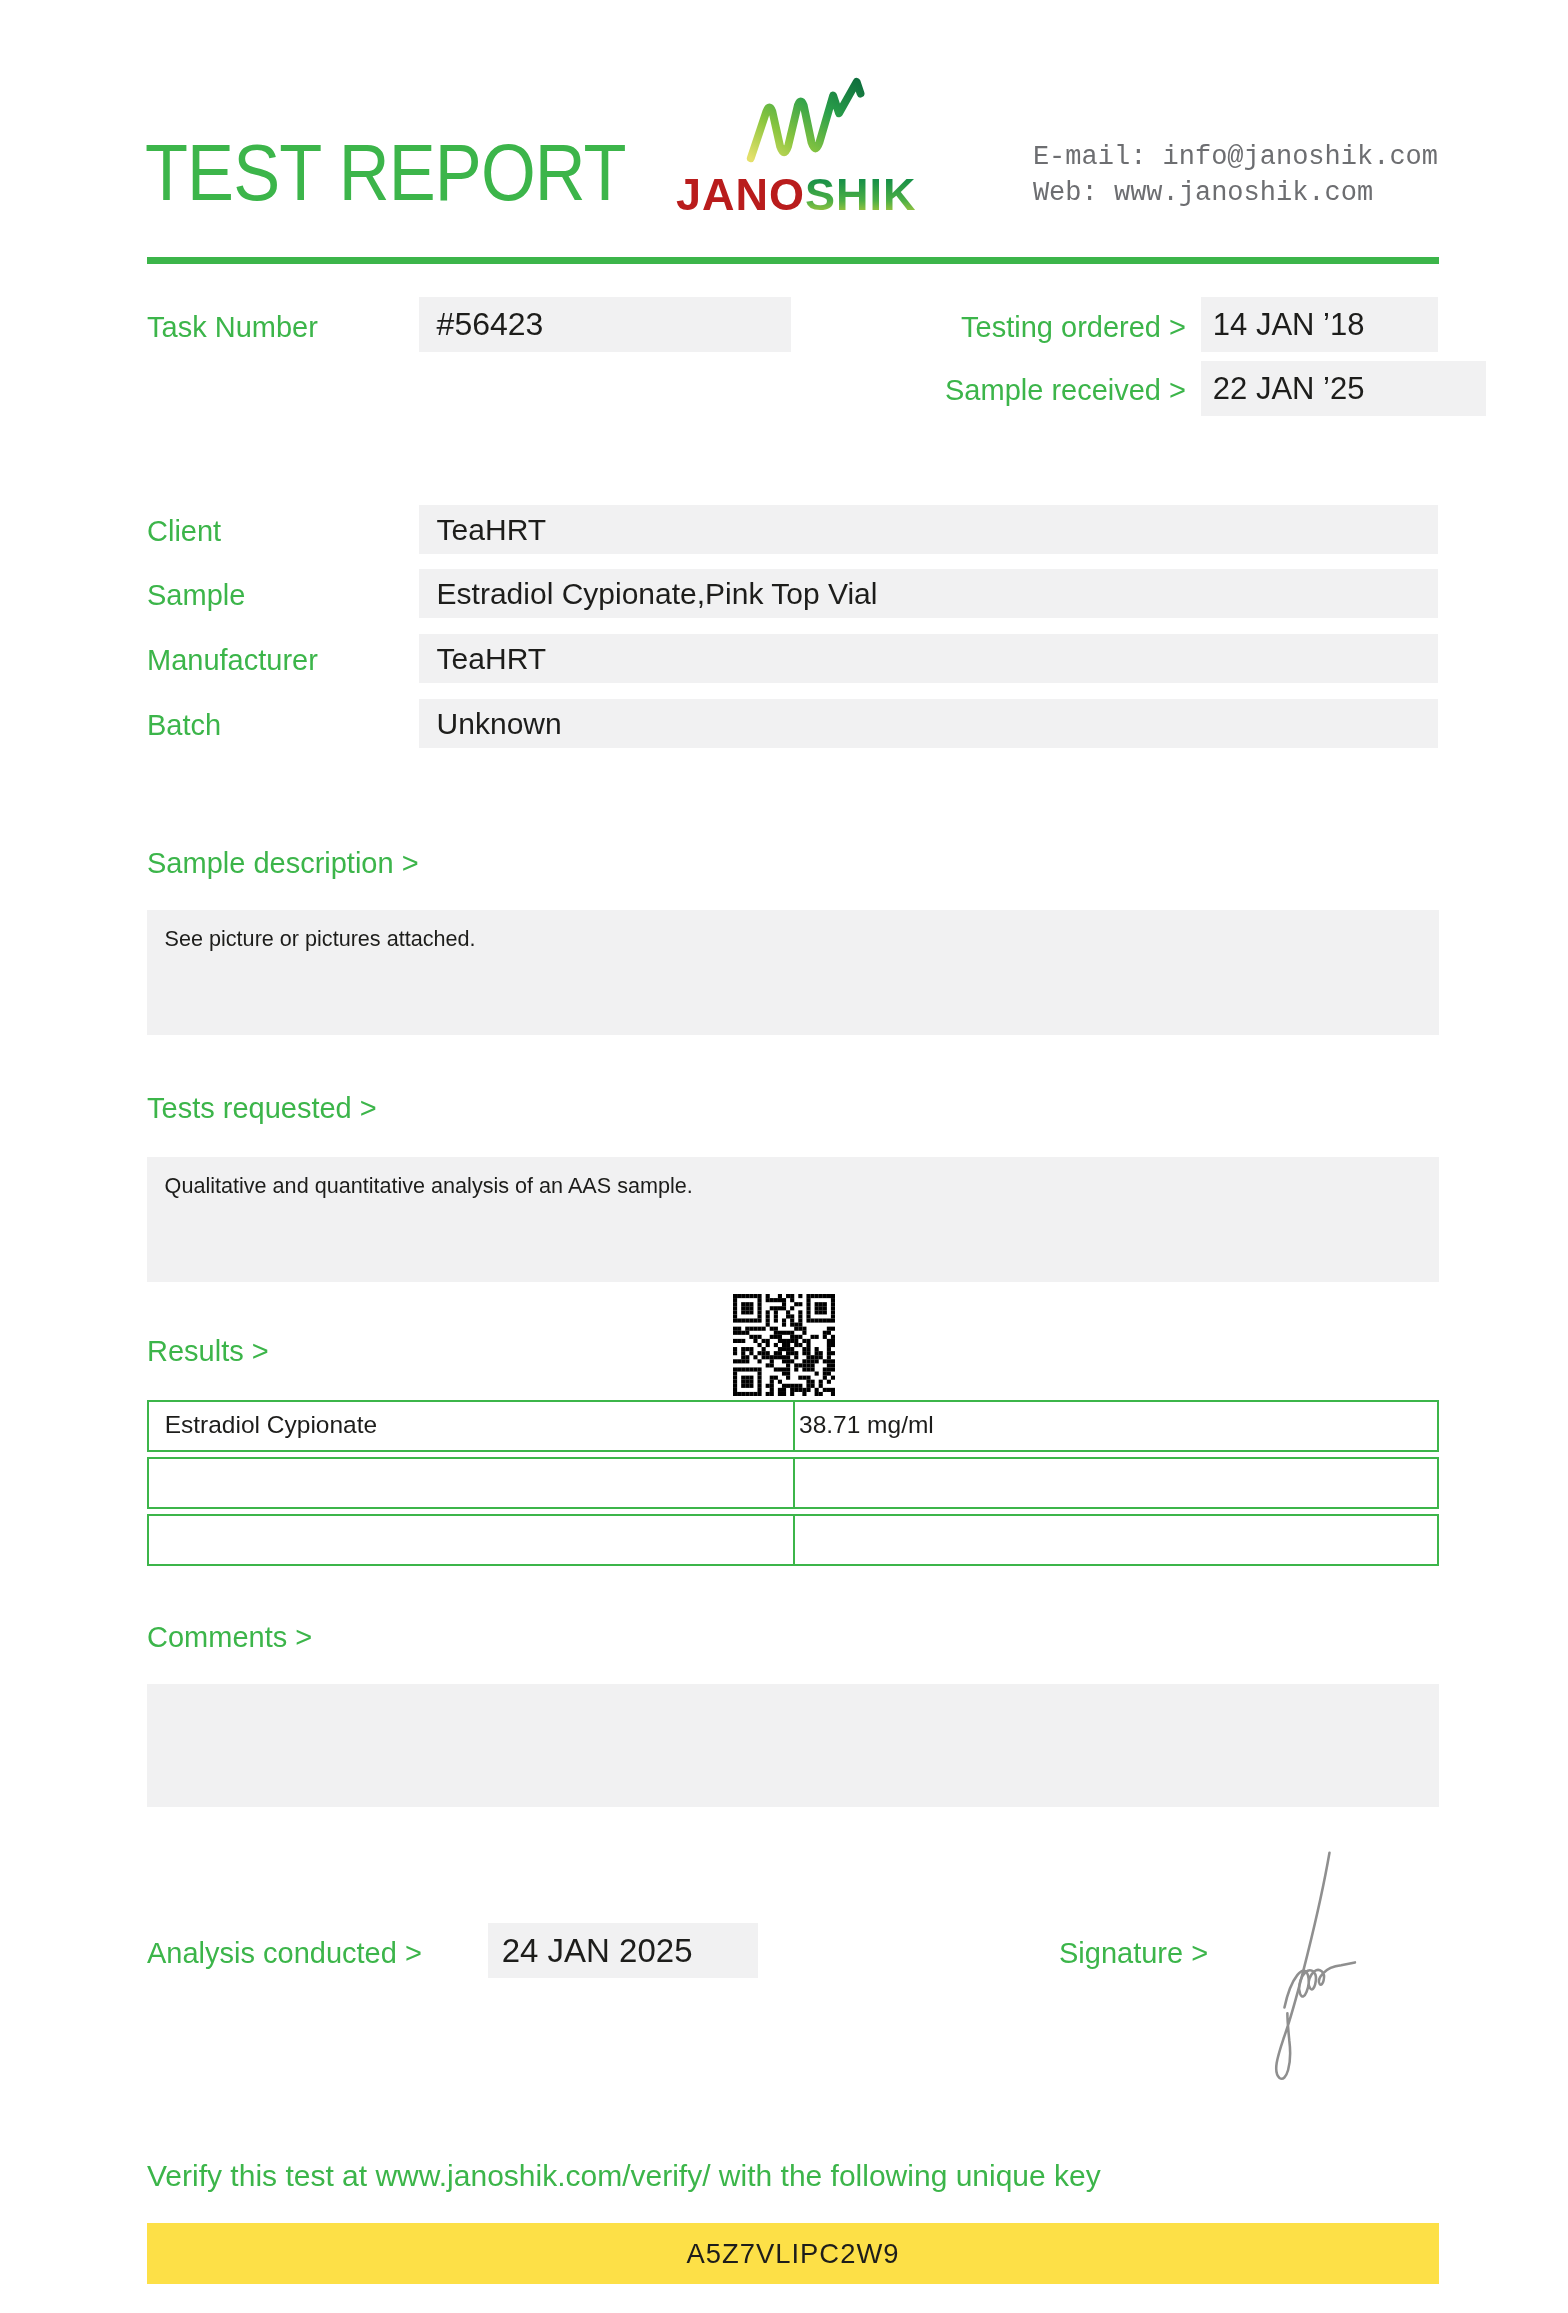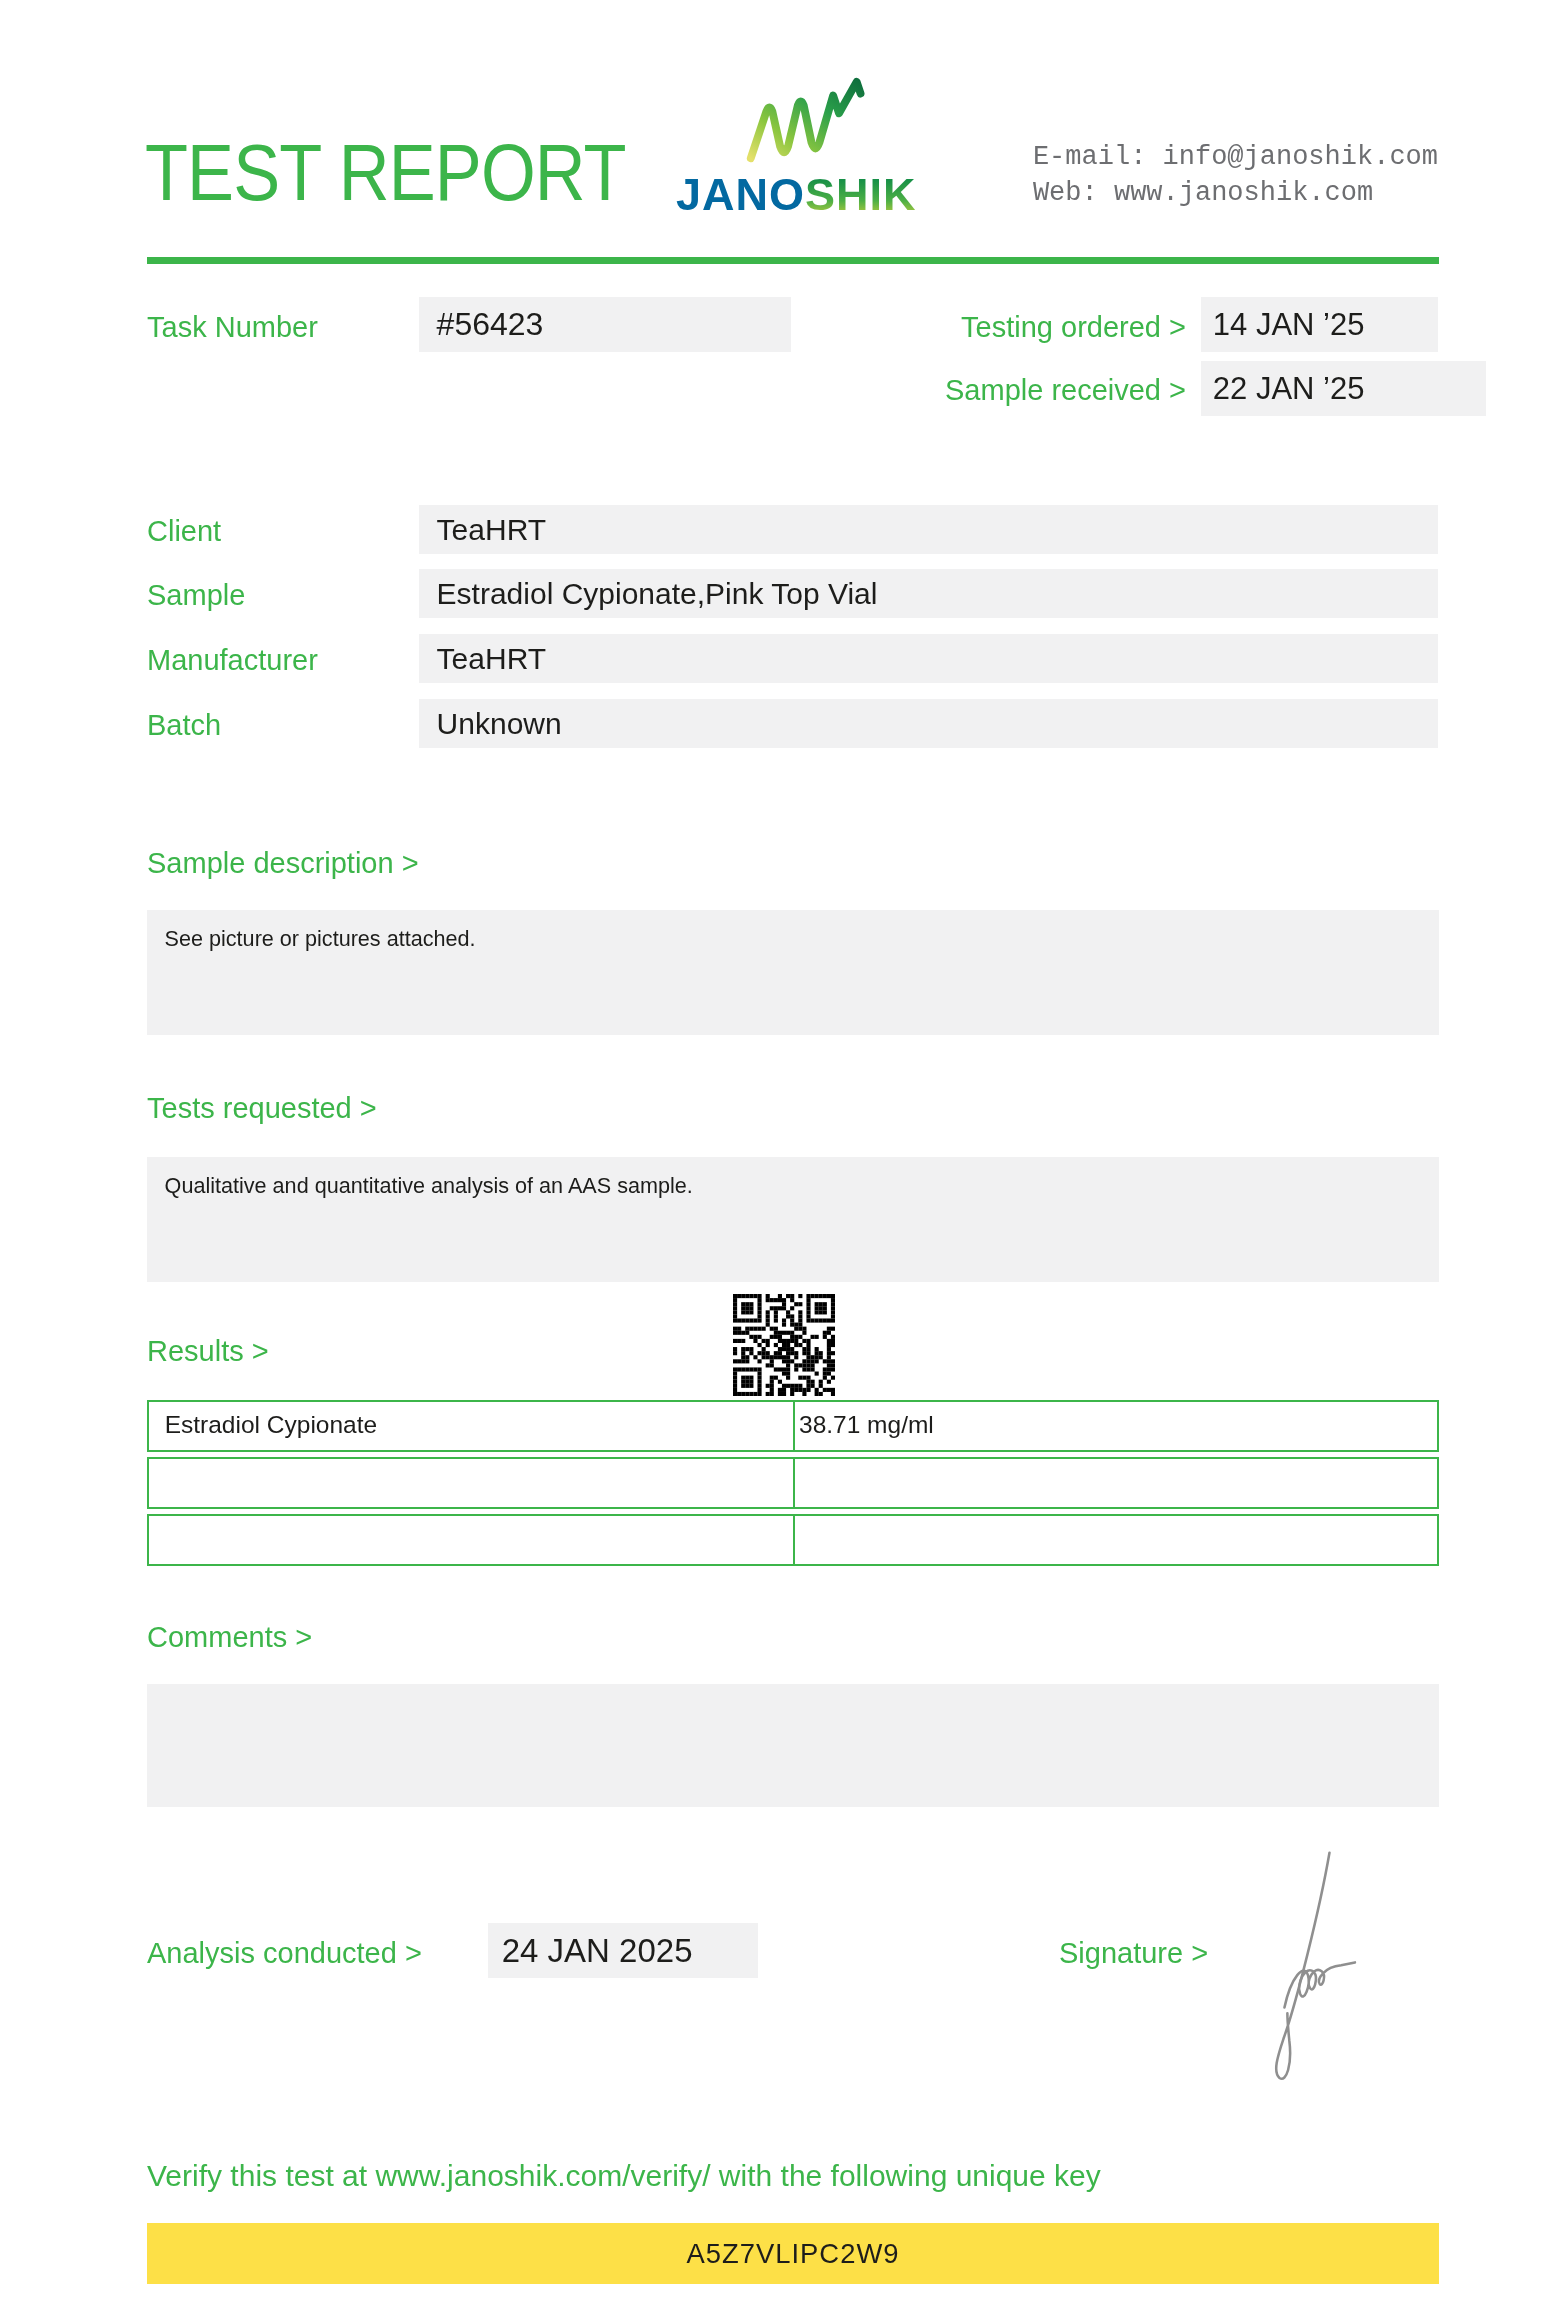--- a/index.html
+++ b/index.html
@@ -9,21 +9,21 @@
   }
   .abs{position:absolute;}
 
   
   .title{
     left:145px;top:133px;font-size:80px;line-height:80px;color:#3cb54a;
     letter-spacing:-1px;transform:scaleX(0.88);transform-origin:left top;white-space:nowrap;
   }
   .logo-icon{left:737px;top:74px;width:153px;height:100px;}
   .wordmark{left:676px;top:171px;width:225px;font-size:45px;line-height:47px;font-weight:bold;letter-spacing:1px;text-align:center;white-space:nowrap;}
-  .wm-gray{color:#0369a1;}
+  .wm-gray{color:#b91c1c;}
   .wm-green{
     background:linear-gradient(180deg,#168f47 20%,#4caf45 62%,#a8c83f 88%,#e4e06a 100%);
     -webkit-background-clip:text;background-clip:text;color:transparent;
   }
   .contact{right:130px;top:139px;font-size:27px;line-height:36px;color:#6d6e71;font-family:Liberation Mono, monospace;}
   .rule{left:147px;top:257px;width:1292px;height:6.9px;background:#3cb54a;}
 
   
   .glabel{color:#3cb54a;font-size:29px;line-height:33px;white-space:nowrap;}
   .gbox{background:#f1f1f2;box-sizing:border-box;}
@@ -97,21 +97,21 @@
 
 <div class="abs rule"></div>
 
 <div class="abs glabel task-label">Task Number</div>
 <div class="abs gbox task-box">
   <div class="val dark">#56423</div>
 </div>
 
 <div class="abs glabel ord-label">Testing ordered &gt;</div>
 <div class="abs gbox ord-box">
-  <div class="date-val dark">14 JAN ’25</div>
+  <div class="date-val dark">14 JAN ’18</div>
 </div>
 
 <div class="abs glabel rec-label">Sample received &gt;</div>
 <div class="abs gbox rec-box">
   <div class="date-val dark">22 JAN ’25</div>
 </div>
 
 <div class="abs glabel detail-label" style="top:515px;">Client</div>
 <div class="abs gbox detail-box" style="top:505px;">
   <div class="val dark">TeaHRT</div>

